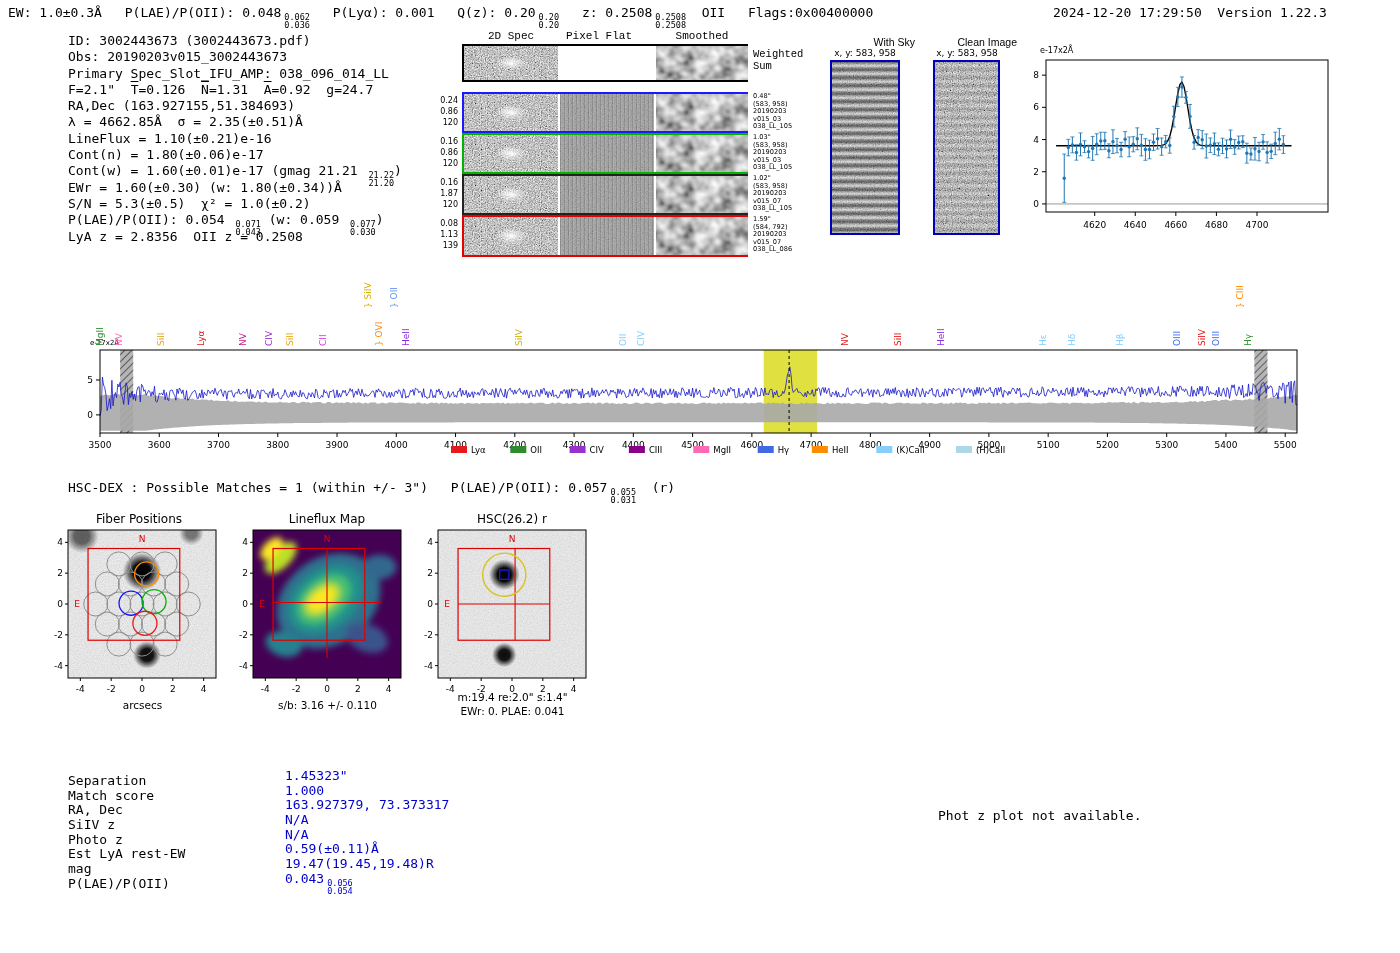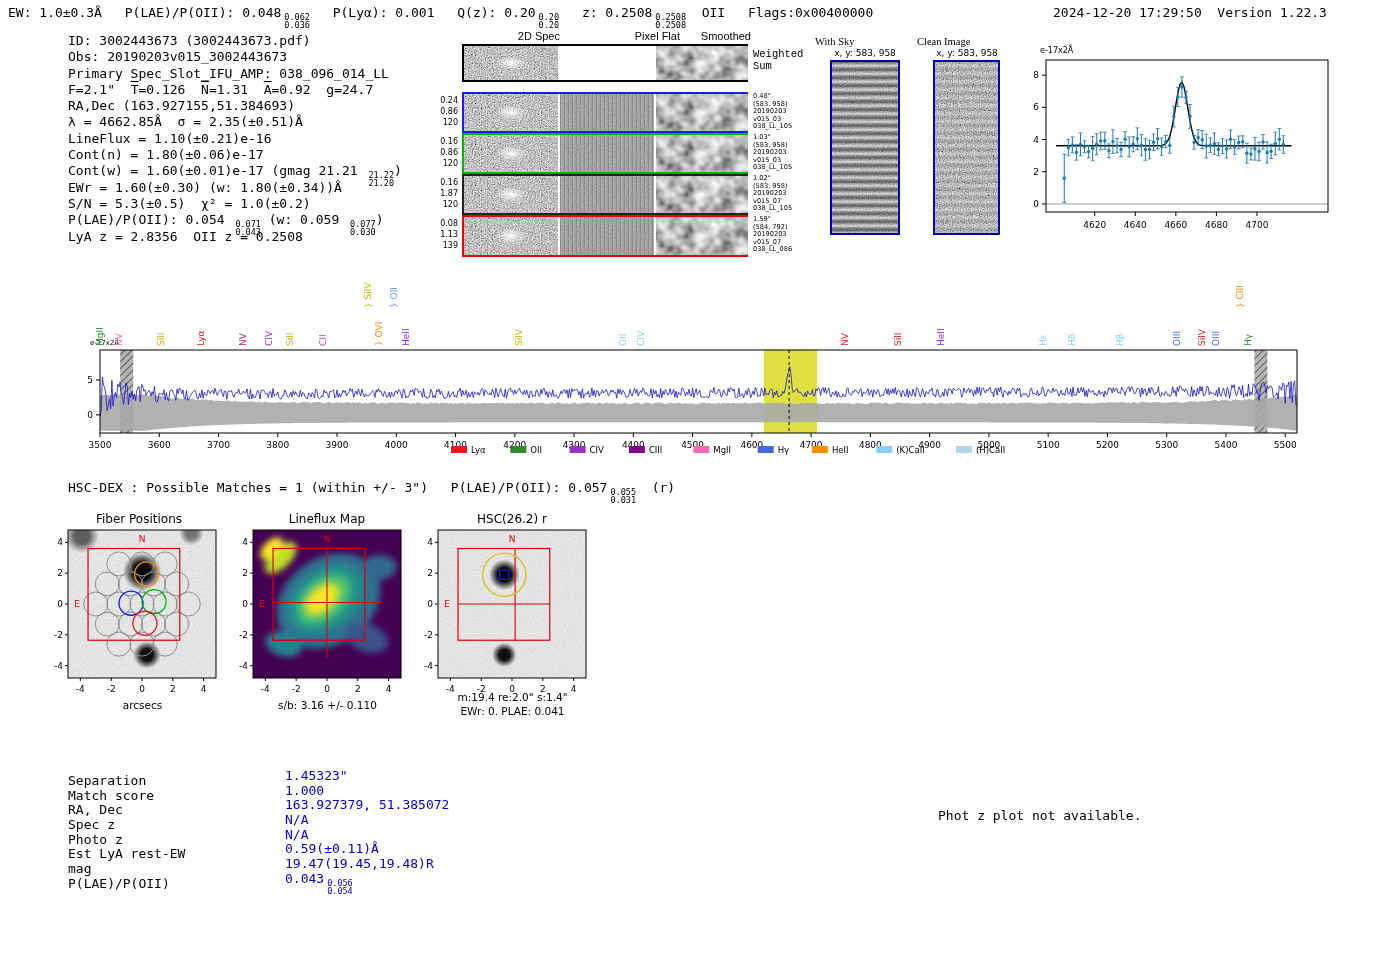--- a/index.html
+++ b/index.html
@@ -7,34 +7,34 @@
 #page{position:relative;width:1400px;height:953px;background:#fff;color:#000;
   font-family:"DejaVu Sans Mono","Liberation Mono",monospace;font-size:13px;overflow:hidden}
 .pre{white-space:pre}
 .sp2{display:inline-block;width:15px}
 .stack{display:inline-flex;flex-direction:column;vertical-align:-3px;margin-left:3px}
 .stack span{font-size:8.5px;line-height:8px;white-space:pre}
 #hdrL{position:absolute;left:8px;top:5px}
 #hdrR{position:absolute;left:1053px;top:5px;white-space:pre}
 #info{position:absolute;left:68px;top:33px}
 .iline{height:16.3px;white-space:pre}
-.colTitle{position:absolute;top:30px;width:98px;text-align:right;font-size:11px;font-family:Liberation Sans, sans-serif}
+.colTitle{position:absolute;top:30px;width:98px;text-align:center;font-size:11px;font-family:Liberation Mono, monospace}
 .s2d-border{position:absolute}
 .strip{position:absolute;overflow:hidden;background:#7d7d7d}
 .nzF,.nzS,.nzOv{position:absolute;left:0;top:0;right:0;bottom:0}
 .nzF{filter:url(#nzFine)}
 .nzS{filter:url(#nzSmooth)}
 .br{position:absolute;left:28%;top:22%;width:44%;height:56%;
   background:radial-gradient(ellipse 50% 50% at 50% 50%,rgba(255,255,255,.95),rgba(255,255,255,0) 72%)}
 .flatStripes{position:absolute;left:0;top:0;right:0;bottom:0;
   background:repeating-linear-gradient(90deg,rgba(0,0,0,.18) 0 1px,rgba(255,255,255,.10) 1px 2px,rgba(0,0,0,0) 2px 4px)}
 .s2d-left{position:absolute;font-size:8px;width:38px;text-align:right;line-height:11px;font-family:"DejaVu Sans","Liberation Sans",sans-serif}
 .s2d-right{position:absolute;font-size:6.6px;line-height:7.6px;font-family:"DejaVu Sans","Liberation Sans",sans-serif}
 .s2d-wsum{position:absolute;font-size:10.5px;line-height:12px;font-family:Liberation Mono, monospace}
-.skyTitle{position:absolute;top:36px;width:100px;text-align:left;font-size:10.5px;font-family:Liberation Serif, serif}
+.skyTitle{position:absolute;top:36px;width:100px;text-align:right;font-size:10.5px;font-family:Liberation Sans, sans-serif}
 .skySub{position:absolute;top:48px;width:100px;text-align:center;font-size:9px;font-family:"DejaVu Sans","Liberation Sans",sans-serif}
 .skyPanel{position:absolute;border:2px solid #0000bb;overflow:hidden;background:#8a8a8a}
 .skyStripes{position:absolute;left:0;top:0;right:0;bottom:0;
   background:repeating-linear-gradient(180deg,#161616 0px,#9a9a9a 2px,#e6e6e6 4px,#5a5a5a 6px,#1c1c1c 8px)}
 svg.chart{position:absolute;font-family:"DejaVu Sans","Liberation Sans",sans-serif}
 #hscHdr{position:absolute;left:68px;top:480px}
 .cutTitle{position:absolute;top:512px;width:170px;text-align:center;font-size:12px;font-family:"DejaVu Sans","Liberation Sans",sans-serif}
 .cutCap{position:absolute;width:205px;text-align:center;font-size:10.5px;font-family:"DejaVu Sans","Liberation Sans",sans-serif}
 #match{position:absolute;left:68px;top:768px}
 .mrow{position:relative;height:14.7px}
@@ -124,21 +124,21 @@
       <div class="iline"><span>LineFlux = 1.10(±0.21)e-16</span></div>
       <div class="iline"><span>Cont(n) = 1.80(±0.06)e-17</span></div>
       <div class="iline"><span>Cont(w) = 1.60(±0.01)e-17 (gmag 21.21 </span><span class="stack"><span>21.22</span><span>21.20</span></span><span>)</span></div>
       <div class="iline"><span>EWr = 1.60(±0.30) (w: 1.80(±0.34))Å</span></div>
       <div class="iline"><span>S/N = 5.3(±0.5)  χ² = 1.0(±0.2)</span></div>
       <div class="iline"><span>P(LAE)/P(OII): 0.054 </span><span class="stack"><span>0.071</span><span>0.043</span></span><span> (w: 0.059 </span><span class="stack"><span>0.077</span><span>0.030</span></span><span>)</span></div>
       <div class="iline"><span>LyA z = 2.8356  OII z = 0.2508</span></div>
     </div>
 
   <div class="colTitle" style="left:462px">2D Spec</div>
-  <div class="colTitle" style="left:582px">Pixel Flat</div>
+  <div class="colTitle" style="left:550px">Pixel Flat</div>
   <div class="colTitle" style="left:653px">Smoothed</div>
 
   <div id="spec2d" style="position:absolute;left:0;top:0">
       <div class="s2d-border" style="left: 462px; top: 44px; width: 286px; height: 38px; border: 2px solid rgb(0, 0, 0);"></div>
       <div class="strip" style="left: 464px; top: 46px; width: 94px; height: 34px;">
         <div class="nzF"></div>
         <div class="br"></div>
       </div>
       <div class="strip" style="left: 656px; top: 46px; width: 92px; height: 34px;">
         <div class="nzS"></div>
@@ -781,24 +781,24 @@
     <div class="mrow">
         <span class="mlab">Separation</span>
         <span class="mval">1.45323"</span>
       </div>
     <div class="mrow">
         <span class="mlab">Match score</span>
         <span class="mval">1.000</span>
       </div>
     <div class="mrow">
         <span class="mlab">RA, Dec</span>
-        <span class="mval">163.927379, 51.385072</span>
+        <span class="mval">163.927379, 73.373317</span>
       </div>
     <div class="mrow">
-        <span class="mlab">Spec z</span>
+        <span class="mlab">SiIV z</span>
         <span class="mval">N/A</span>
       </div>
     <div class="mrow">
         <span class="mlab">Photo z</span>
         <span class="mval">N/A</span>
       </div>
     <div class="mrow">
         <span class="mlab">Est LyA rest-EW</span>
         <span class="mval">0.59(±0.11)Å</span>
       </div>

